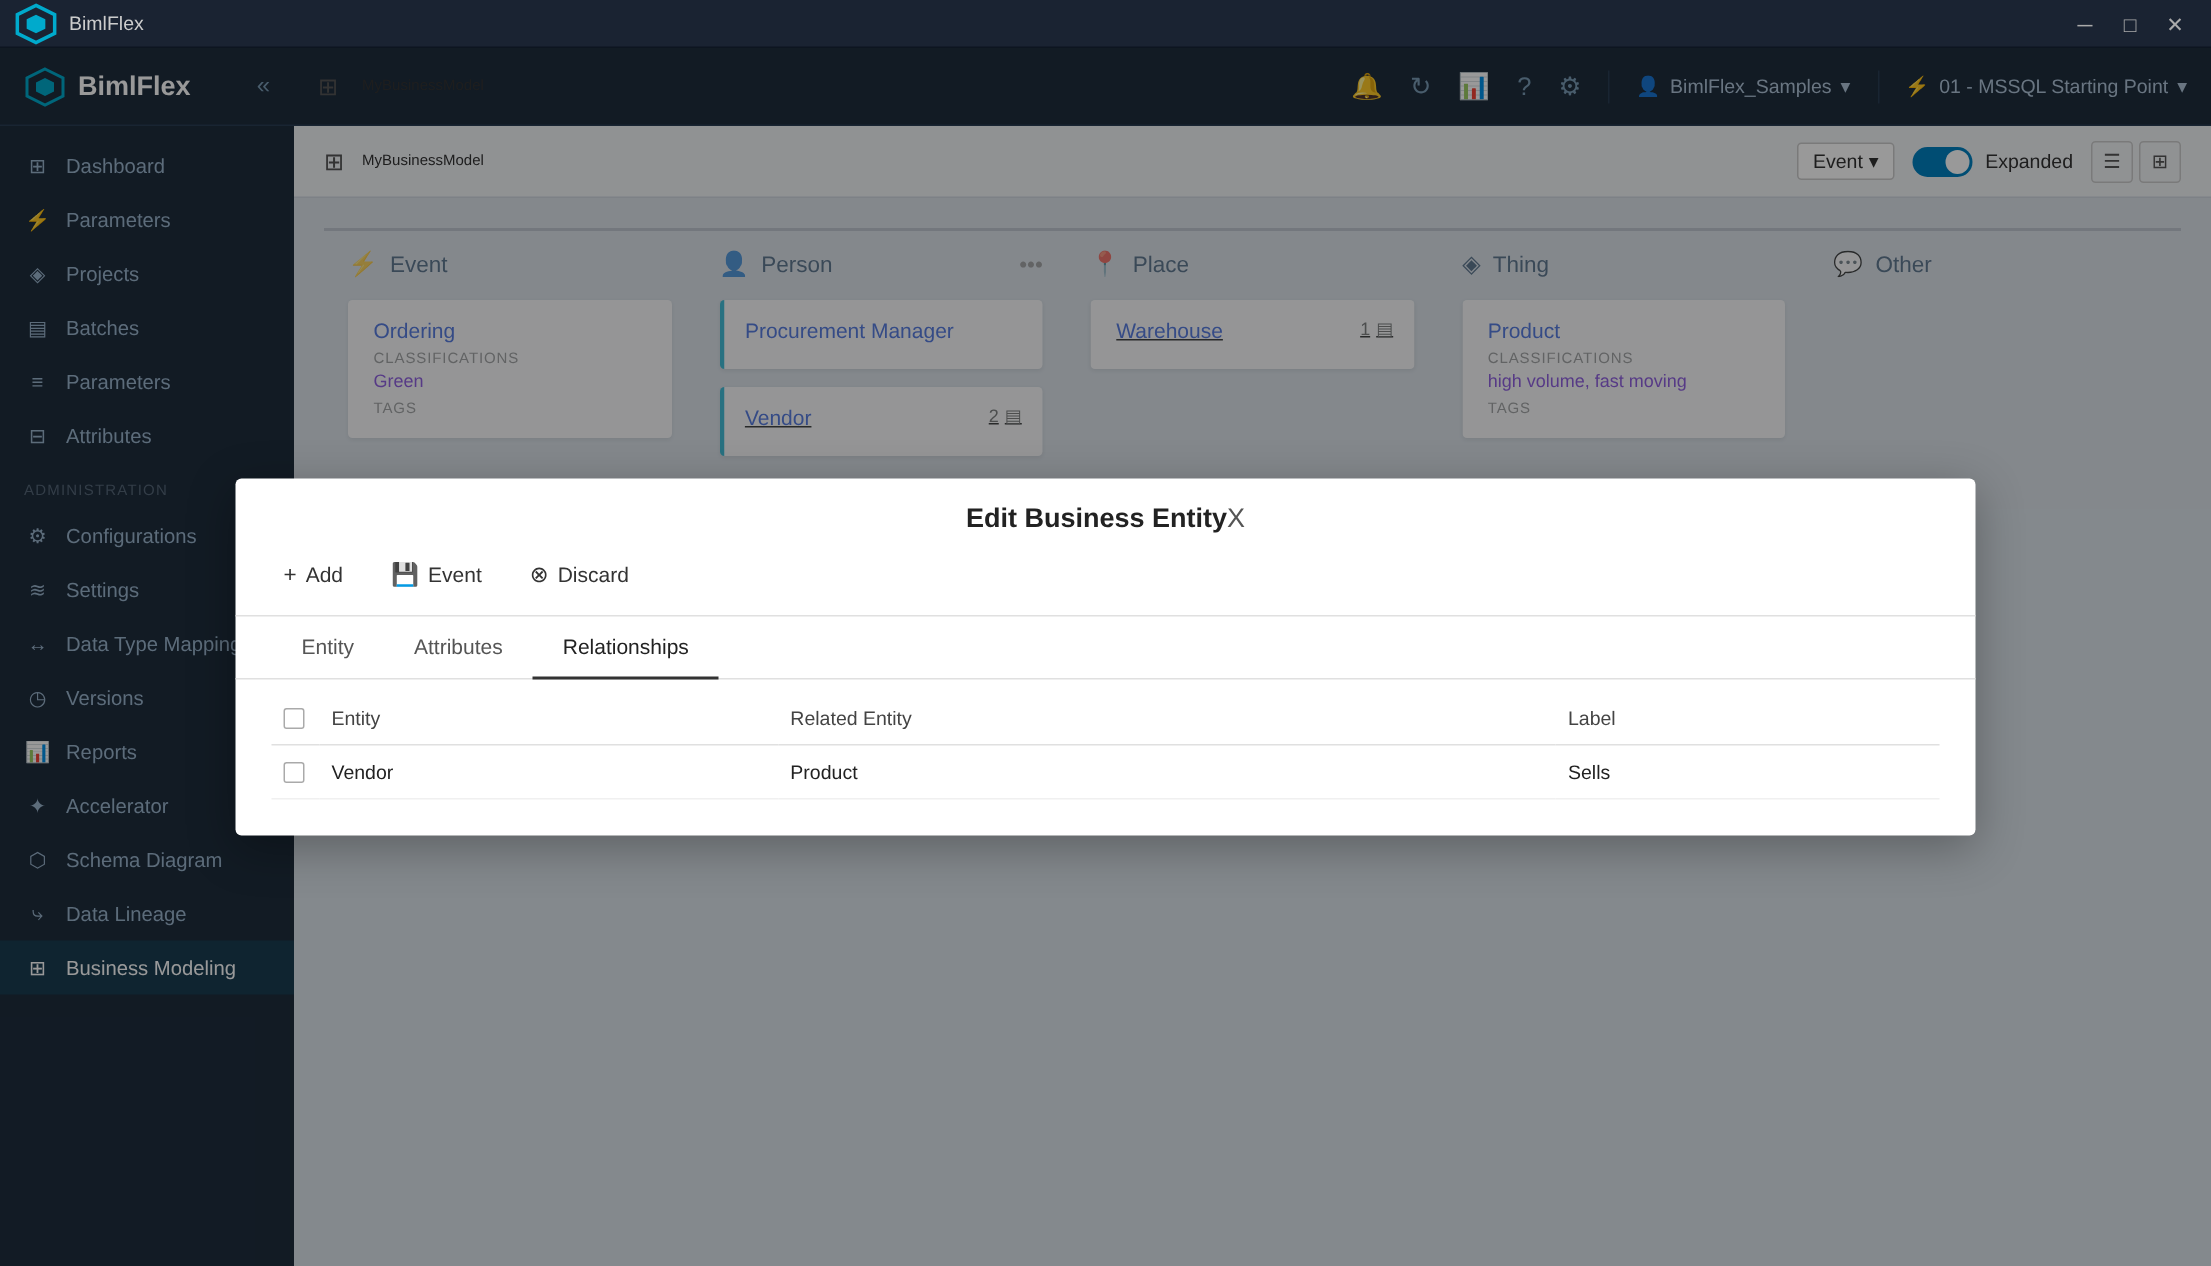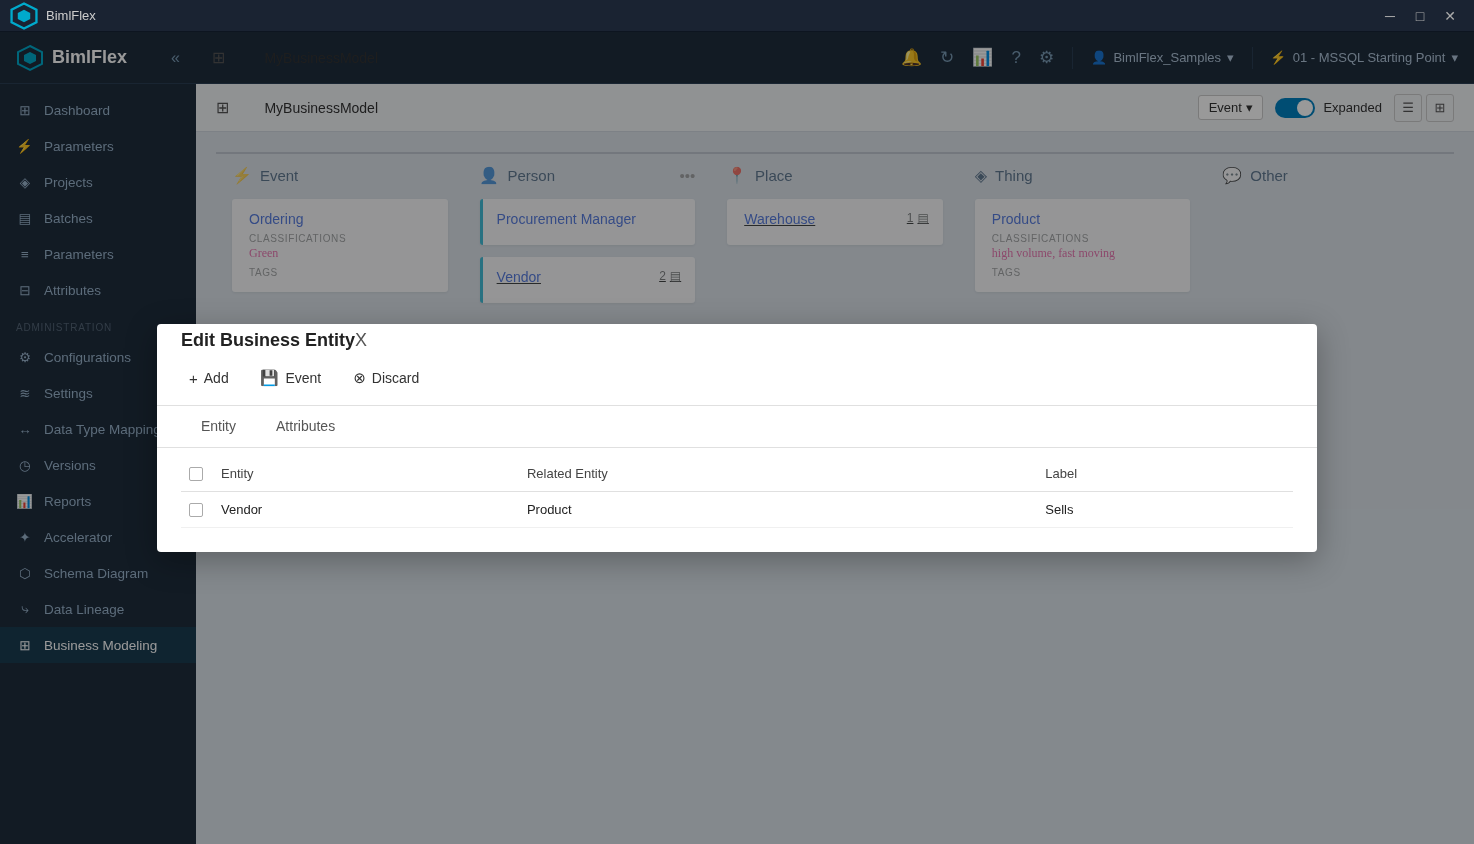--- a/index.html
+++ b/index.html
@@ -97,21 +97,21 @@
     .content-header {
       background: #f0f3f6;
       border-bottom: 1px solid #d0d8e0;
       padding: 0 20px;
       height: 48px;
       display: flex;
       align-items: center;
       gap: 12px;
     }
     .breadcrumb-icon { color: #555; font-size: 16px; }
-    .breadcrumb-text { font-size: 14px; color: #333; margin-left: 23px; }
+    .breadcrumb-text { font-size: 10px; color: #333; }
     .content-header-right { margin-left: auto; display: flex; align-items: center; gap: 12px; }
     .event-dropdown {
       background: white; border: 1px solid #ccc; padding: 4px 10px; border-radius: 3px;
       font-size: 13px; color: #333; cursor: pointer; display: flex; align-items: center; gap: 4px;
     }
     .toggle-switch {
       display: flex; align-items: center; gap: 8px; font-size: 13px; color: #333;
     }
     .toggle-track {
       width: 40px; height: 20px; background: #0080c0; border-radius: 10px;
@@ -157,21 +157,21 @@
       border-radius: 3px;
       padding: 12px 14px;
       margin-bottom: 12px;
       border-left: 3px solid transparent;
       box-shadow: 0 1px 3px rgba(0,0,0,0.1);
     }
     .bm-card.active { border-left-color: #00aacc; }
     .bm-card-title { font-size: 14px; font-weight: 500; color: #1d4ed8; margin-bottom: 6px; }
     .bm-card-meta { display: flex; justify-content: space-between; align-items: flex-start; text-decoration: underline; }
     .bm-card-label { font-size: 10px; text-transform: uppercase; color: #888; letter-spacing: 0.06em; margin-bottom: 2px; }
-    .bm-card-value { font-size: 12px; color: #ec4899; font-family: Liberation Serif, serif; }
+    .bm-card-value { font-size: 12px; color: #6d28d9; }
     .bm-card-badge {
       display: flex; align-items: center; gap: 4px;
       font-size: 12px; color: #555;
     }
 
     
     .modal-overlay {
       position: absolute;
       top: 0; left: 0; right: 0; bottom: 0;
       background: rgba(0,0,0,0.4);
@@ -183,24 +183,24 @@
     .modal {
       background: white;
       border-radius: 4px;
       width: 1160px;
       max-height: 560px;
       display: flex;
       flex-direction: column;
       box-shadow: 0 8px 32px rgba(0,0,0,0.3);
     }
     .modal-header {
-      padding: 6px 24px 0;
+      padding: 16px 24px 0;
       display: flex;
       align-items: center;
-      justify-content: flex-start;
+      justify-content: center;
     }
     .modal-title { font-size: 18px; font-weight: 600; color: #222; }
     .modal-close { background: none; border: none; font-size: 18px; cursor: pointer; color: #555; }
 
     .modal-toolbar {
       padding: 14px 24px;
       display: flex;
       gap: 16px;
       border-bottom: 1px solid #e0e0e0;
     }
@@ -484,20 +484,23 @@
             <span>Discard</span>
           </button>
         </div>
 
         <div class="modal-tabs">
           <div class="modal-tab">
             <span>Entity</span>
           </div>
           <div class="modal-tab">
             <span>Attributes</span>
+          </div>
+          <div class="modal-tab active">
+            <span>Relationships</span>
           </div>
         </div>
 
         <div class="modal-body">
           <table class="rel-table">
             <thead>
               <tr>
                 <th class="checkbox-col">
                   <div class="checkbox"></div>
                 </th>

